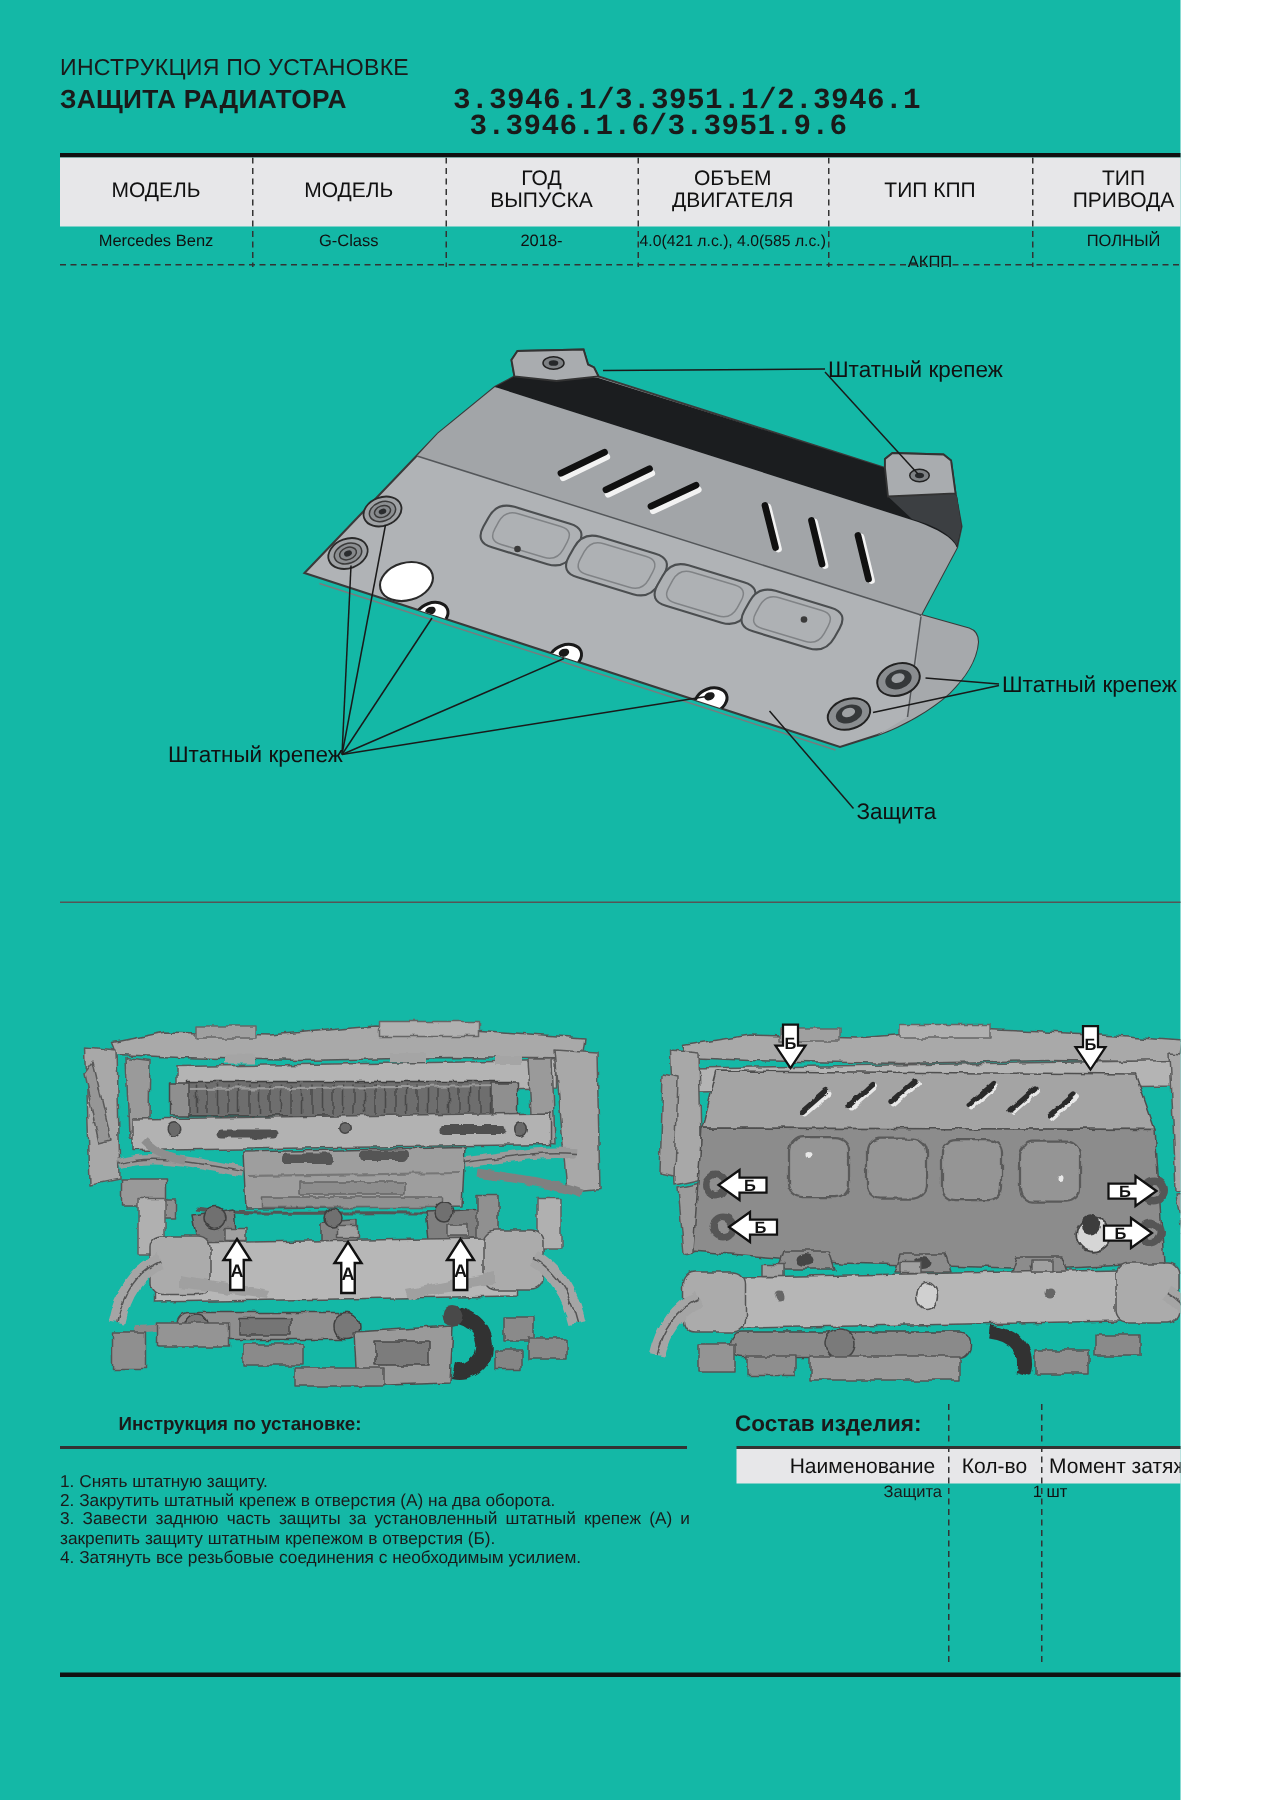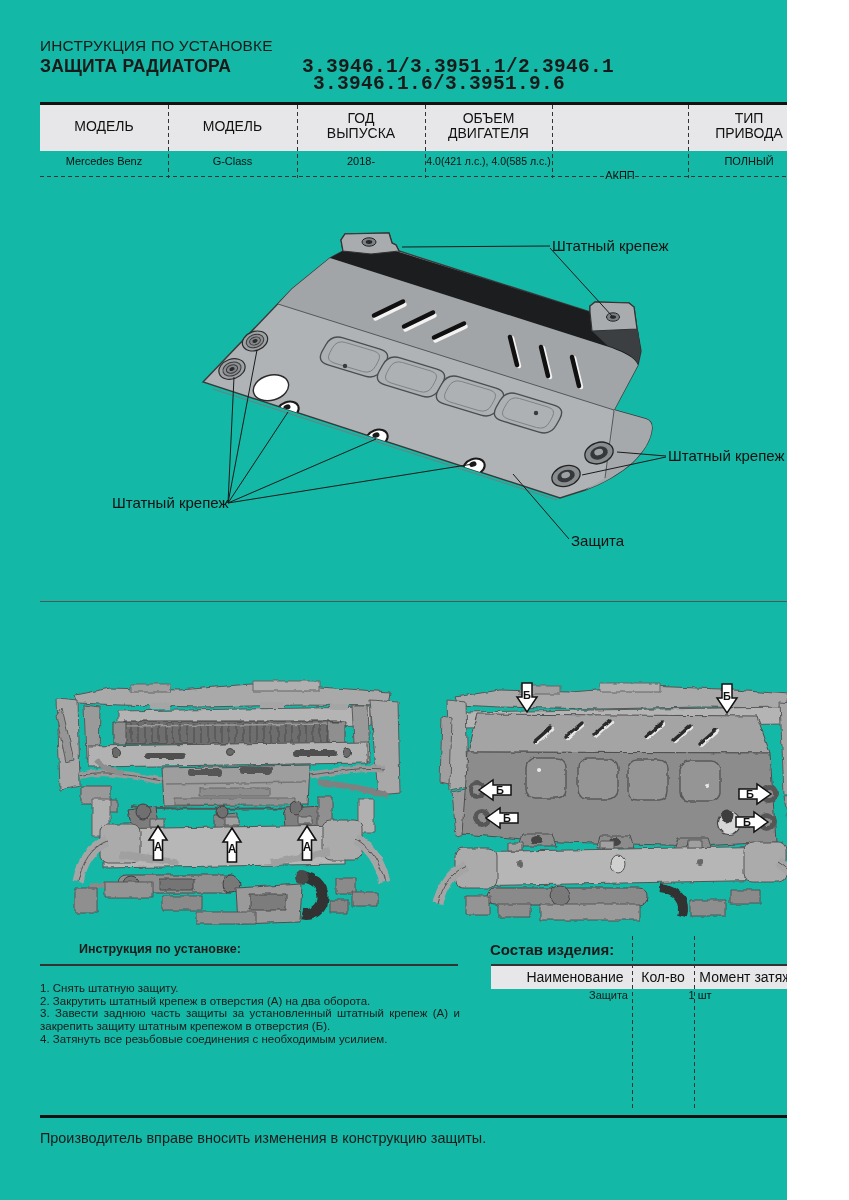--- a/index.html
+++ b/index.html
@@ -17,20 +17,21 @@
   <div class="abs" style="left:40px;top:55.5px;font-size:17.5px;font-weight:bold;letter-spacing:0.2px;">ЗАЩИТА РАДИАТОРА</div>
   <div class="abs" style="left:302px;top:58.5px;width:300px;text-align:center;font-size:19.5px;font-weight:bold;line-height:17.5px;letter-spacing:0.3px;font-family:Liberation Mono, monospace;">3.3946.1/3.3951.1/2.3946.1<br><span style="position:relative;left:-13px;">3.3946.1.6/3.3951.9.6</span></div>
 
   <div class="abs" style="left:40px;top:102px;width:770px;height:2.5px;background:#111;"></div>
   <div class="abs" style="left:40px;top:105px;width:770px;height:46px;background:#e7e7e9;"></div>
 
   <div class="hdr-cell" style="left:40px;top:103px;width:128px;height:46px;">МОДЕЛЬ</div>
   <div class="hdr-cell" style="left:168px;top:103px;width:129px;height:46px;">МОДЕЛЬ</div>
   <div class="hdr-cell" style="left:297px;top:103px;width:128px;height:46px;">ГОД<br>ВЫПУСКА</div>
   <div class="hdr-cell" style="left:425px;top:103px;width:127px;height:46px;">ОБЪЕМ<br>ДВИГАТЕЛЯ</div>
+  <div class="hdr-cell" style="left:552px;top:103px;width:136px;height:46px;">ТИП КПП</div>
   <div class="hdr-cell" style="left:688px;top:103px;width:122px;height:46px;">ТИП<br>ПРИВОДА</div>
 
   <div class="val-cell" style="left:40px;top:148px;width:128px;height:26px;">Mercedes Benz</div>
   <div class="val-cell" style="left:168px;top:148px;width:129px;height:26px;">G-Class</div>
   <div class="val-cell" style="left:297px;top:148px;width:128px;height:26px;">2018-</div>
   <div class="val-cell" style="left:425px;top:148px;width:127px;height:26px;font-size:10.5px;">4.0(421&nbsp;л.с.), 4.0(585&nbsp;л.с.)</div>
   <div class="val-cell" style="left:552px;top:148px;width:136px;height:26px;margin-top:14px;">АКПП</div>
   <div class="val-cell" style="left:688px;top:148px;width:122px;height:26px;">ПОЛНЫЙ</div>
 
   <svg class="abs" style="left:40px;top:105px;" width="770" height="73">
@@ -440,15 +441,14 @@
   <div class="abs" style="left:589px;top:989px;font-size:11px;">Защита</div>
   <div class="val-cell" style="left:669px;top:989px;width:62px;height:12px;">1 шт</div>
   <svg class="abs" style="left:491px;top:936px;" width="320" height="172">
     <g stroke="#333" stroke-width="1" stroke-dasharray="4,3">
       <line x1="141.5" y1="0" x2="141.5" y2="172"></line>
       <line x1="203.5" y1="0" x2="203.5" y2="172"></line>
     </g>
   </svg>
 
   <div class="abs" style="left:40px;top:1115px;width:770px;height:3px;background:#111;"></div>
-  <div class="abs" style="left:40px;top:1129.5px;font-size:14.4px;">Производитель вправе вносить изменения в конструкцию защиты.</div>
 
 </div>
 
 </body></html>

